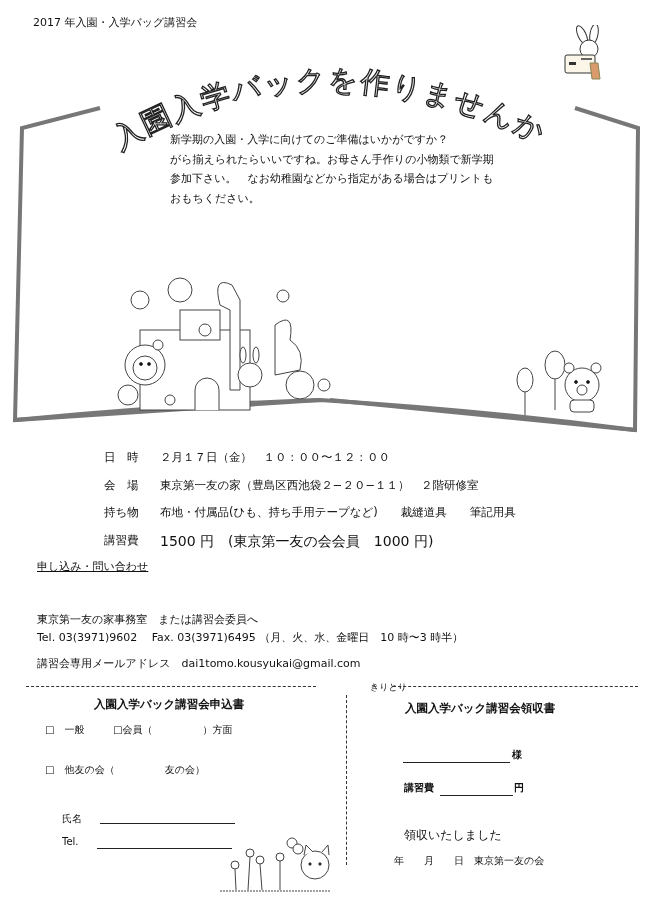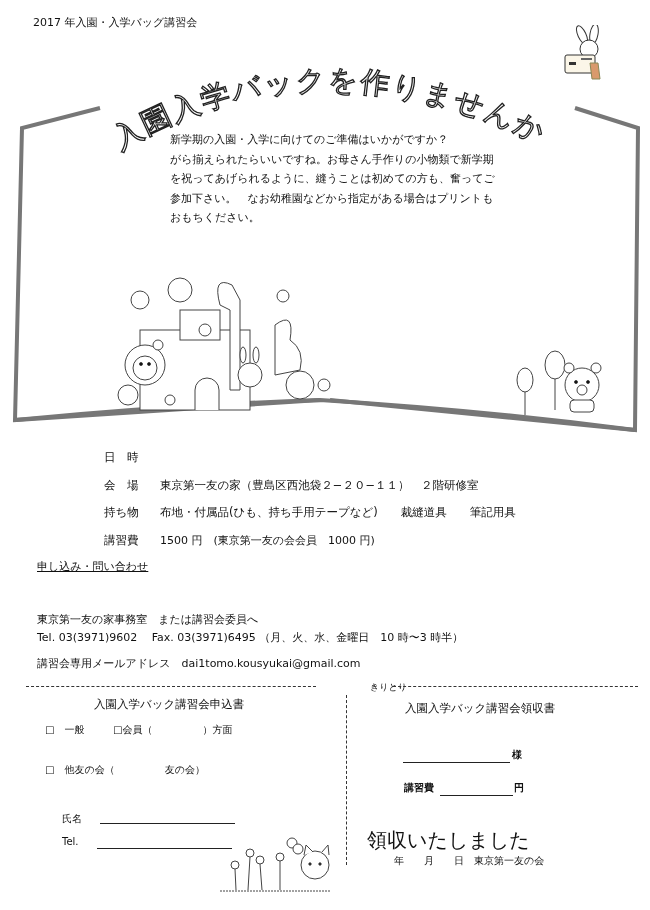--- a/index.html
+++ b/index.html
@@ -12,24 +12,24 @@
     .intro { position:absolute; left:170px; top:130px; width:345px; font-size:11px; line-height:19.5px; white-space:normal; }
     .intro div { white-space:nowrap; }
     .details { position:absolute; left:104px; top:450px; font-size:11.5px; }
     .drow { height:27.5px; display:flex; }
     .dlabel { width:56px; letter-spacing:0; }
     .contact-head { left:37px; top:559px; font-size:11px; text-decoration:underline; }
     .contact { left:37px; font-size:11px;text-align:right; }
     .cut-h { position:absolute; border-top:1px dashed #333; }
     .cut-v { position:absolute; border-left:1px dashed #333; }
     .cut-label { left:322px; top:681px; font-size:9px;margin-left:48px; }
-    .form-title { font-size:11.5px; font-weight:normal; }
+    .form-title { font-size:11.5px; font-weight:bold; }
     .fsz { font-size:10px; }
     .uline { position:absolute; border-top:1px solid #222; }
-    .receipt-big { font-size:20px; }
+    .receipt-big { font-size:12px;margin-left:37px; }
   </style>
 </head>
 <body>
 
 <div class="abs header-title">2017 年入園・入学バッグ講習会</div>
 
 <svg class="abs" style="left:560px;top:25px" width="55" height="55">
   <ellipse cx="22" cy="10" rx="4" ry="10" fill="#fff" stroke="#333" transform="rotate(-25 22 10)"></ellipse>
   <ellipse cx="34" cy="9" rx="4" ry="10" fill="#fff" stroke="#333" transform="rotate(10 34 9)"></ellipse>
   <circle cx="29" cy="24" r="9" fill="#fff" stroke="#333"></circle>
@@ -88,40 +88,40 @@
     <path id="arc" d="M120 150 Q320 30 555 150"></path>
   </defs>
   <text font-size="29" font-family="DejaVu Sans, sans-serif" fill="#fff" stroke="#222" stroke-width="1.3" letter-spacing="2">
     <textPath href="#arc">入園入学バックを作りませんか</textPath>
   </text>
 </svg>
 
 <div class="intro">
   <div>新学期の入園・入学に向けてのご準備はいかがですか？</div>
   <div>がら揃えられたらいいですね。お母さん手作りの小物類で新学期</div>
-  <div>を祝ってあげられるように、縫うことは初めての方も、奮ってご</div>
   <div>参加下さい。　なお幼稚園などから指定がある場合はプリントも</div>
   <div>おもちください。</div>
 </div>
 
 <div class="details">
   <div class="drow">
     <span class="dlabel">日　時</span>
+    <span>２月１７日（金）　１０：００〜１２：００</span>
   </div>
   <div class="drow">
     <span class="dlabel">会　場</span>
     <span>東京第一友の家（豊島区西池袋２−２０−１１）　２階研修室</span>
   </div>
   <div class="drow">
     <span class="dlabel">持ち物</span>
     <span>布地・付属品(ひも、持ち手用テープなど)　　裁縫道具　　筆記用具</span>
   </div>
   <div class="drow">
     <span class="dlabel">講習費</span>
-    <span style="font-size:11px">1500 円　(東京第一友の会会員　1000 円)</span>
+    <span style="font-size:14px">1500 円　(東京第一友の会会員　1000 円)</span>
   </div>
 </div>
 
 <div class="abs contact-head">申し込み・問い合わせ</div>
 <div class="abs contact" style="top:612px">東京第一友の家事務室　または講習会委員へ</div>
 <div class="abs contact" style="top:630px">Tel. 03(3971)9602　 Fax. 03(3971)6495 （月、火、水、金曜日　10 時〜3 時半）</div>
 <div class="abs contact" style="top:656px">講習会専用メールアドレス　dai1tomo.kousyukai@gmail.com</div>
 
 <div class="cut-h" style="left:26px;top:686px;width:290px"></div>
 <div class="abs cut-label">きりとり</div>

